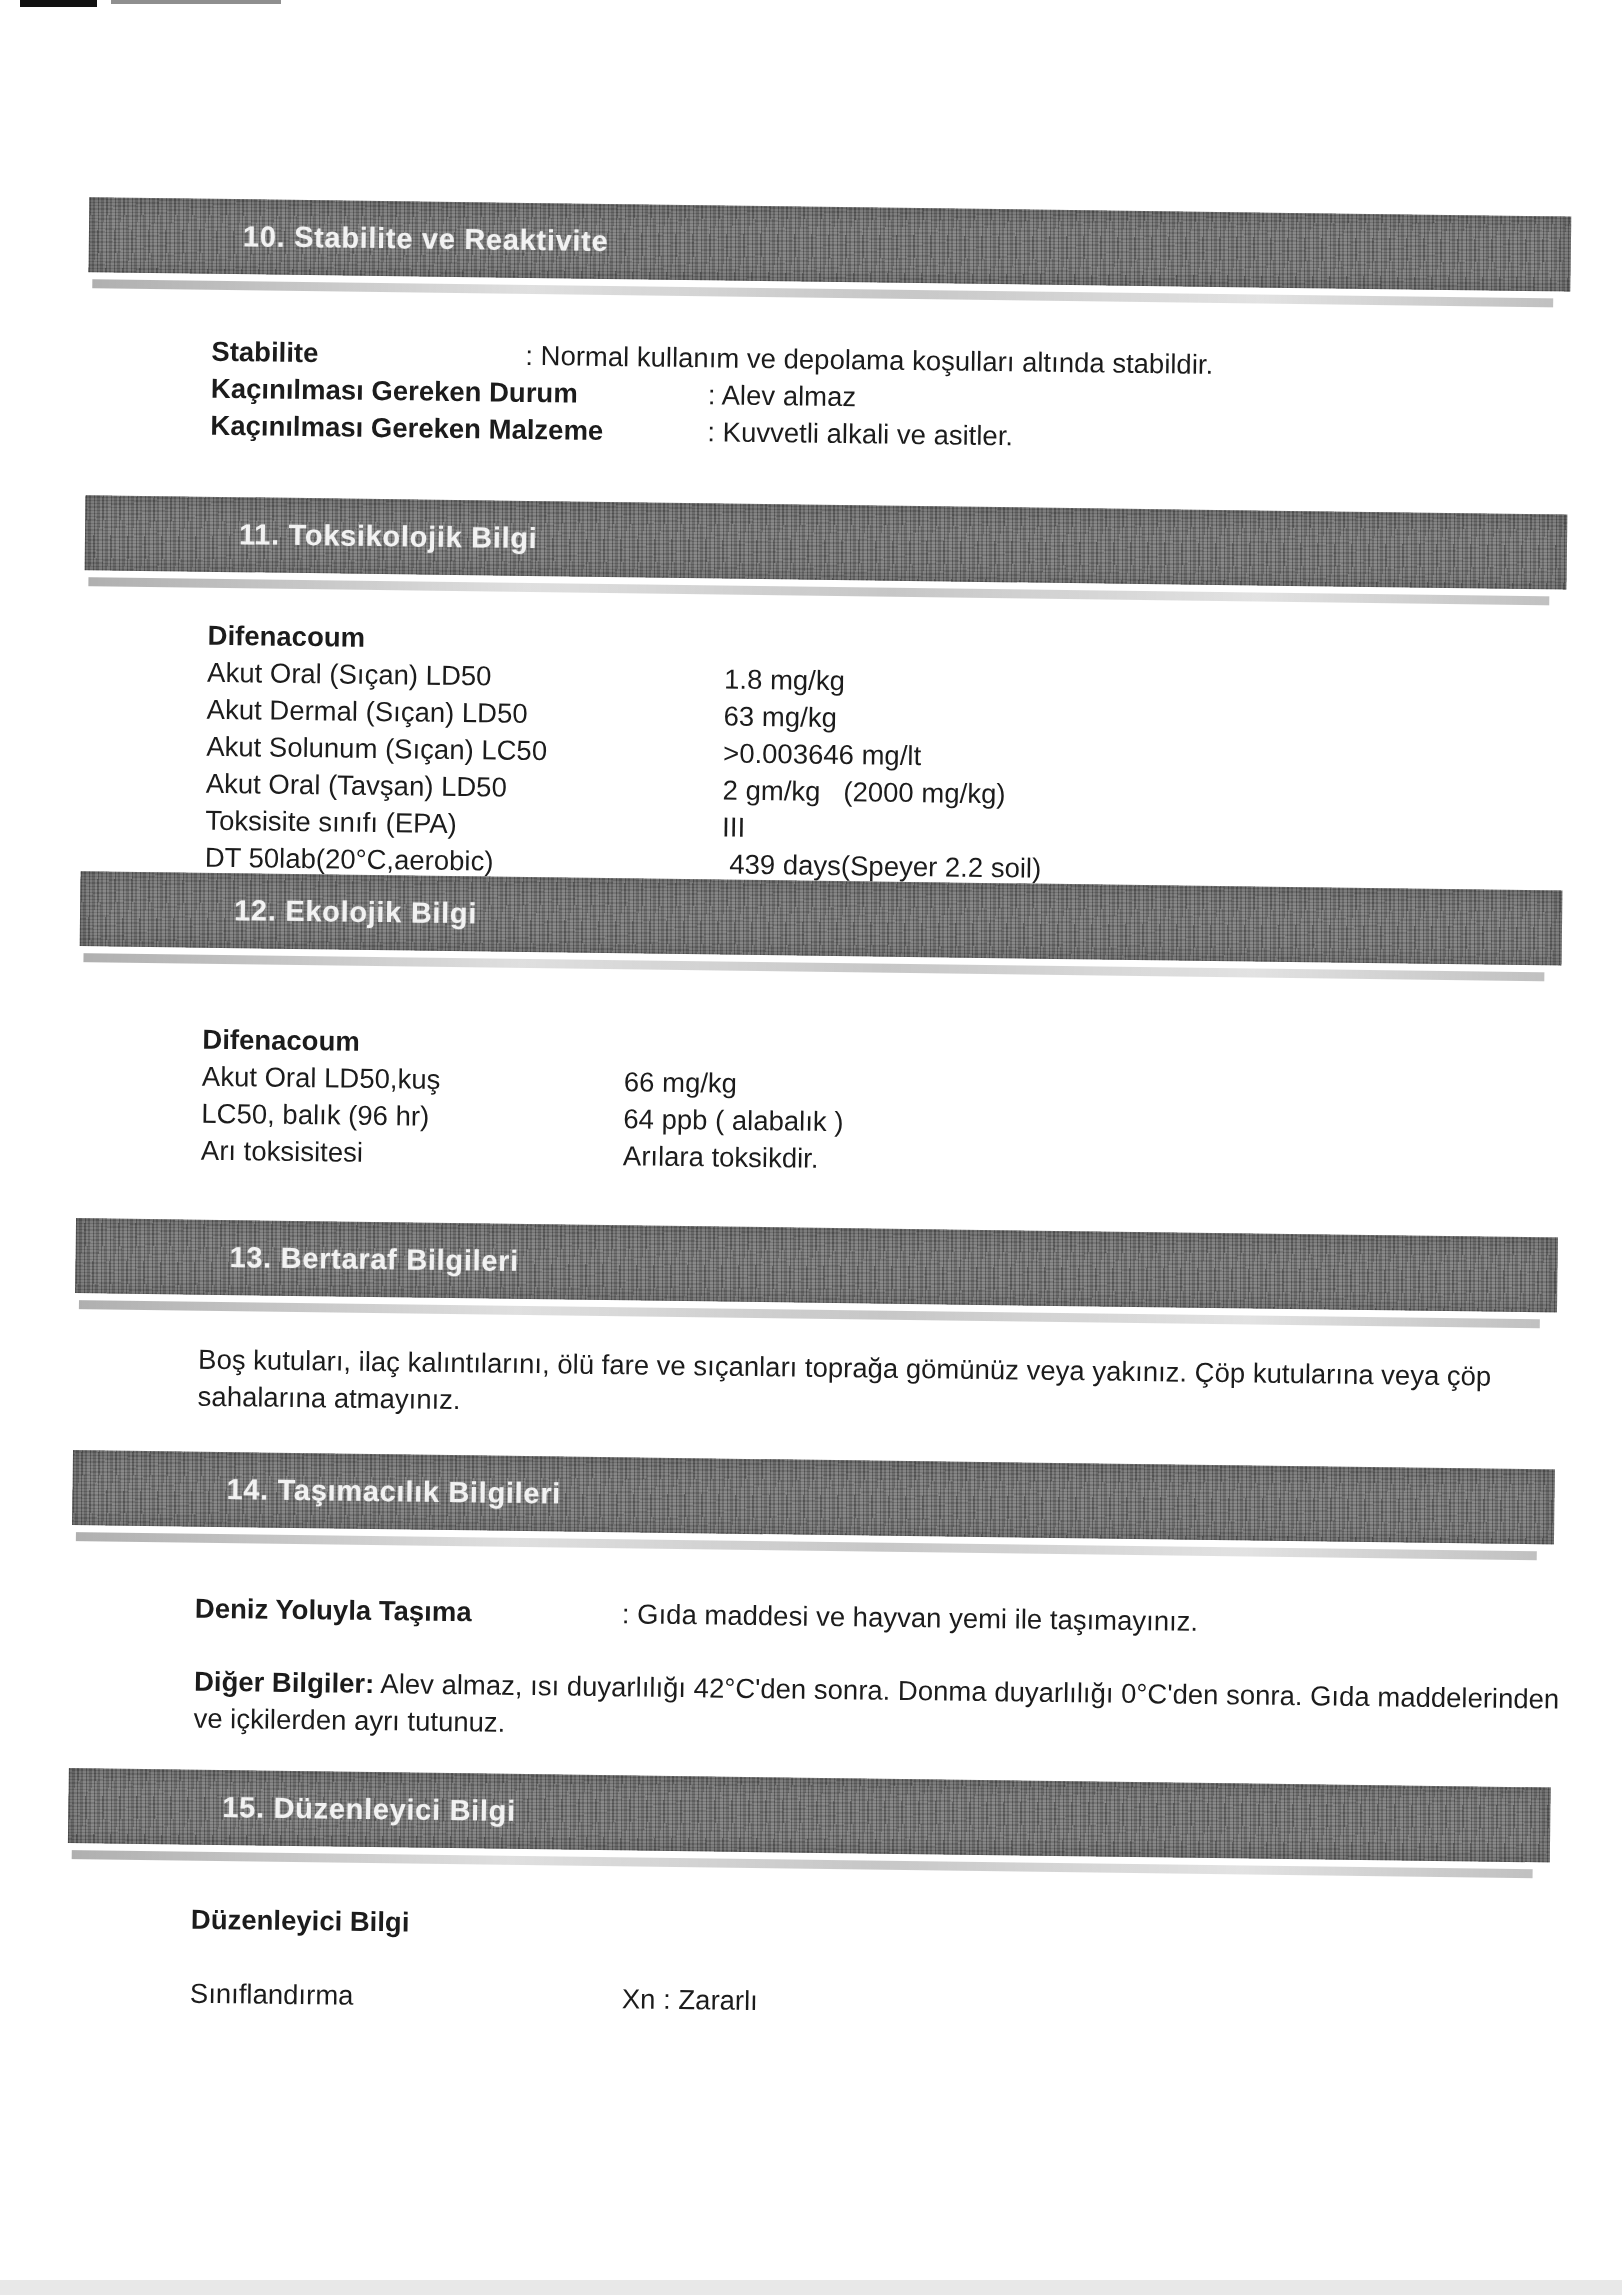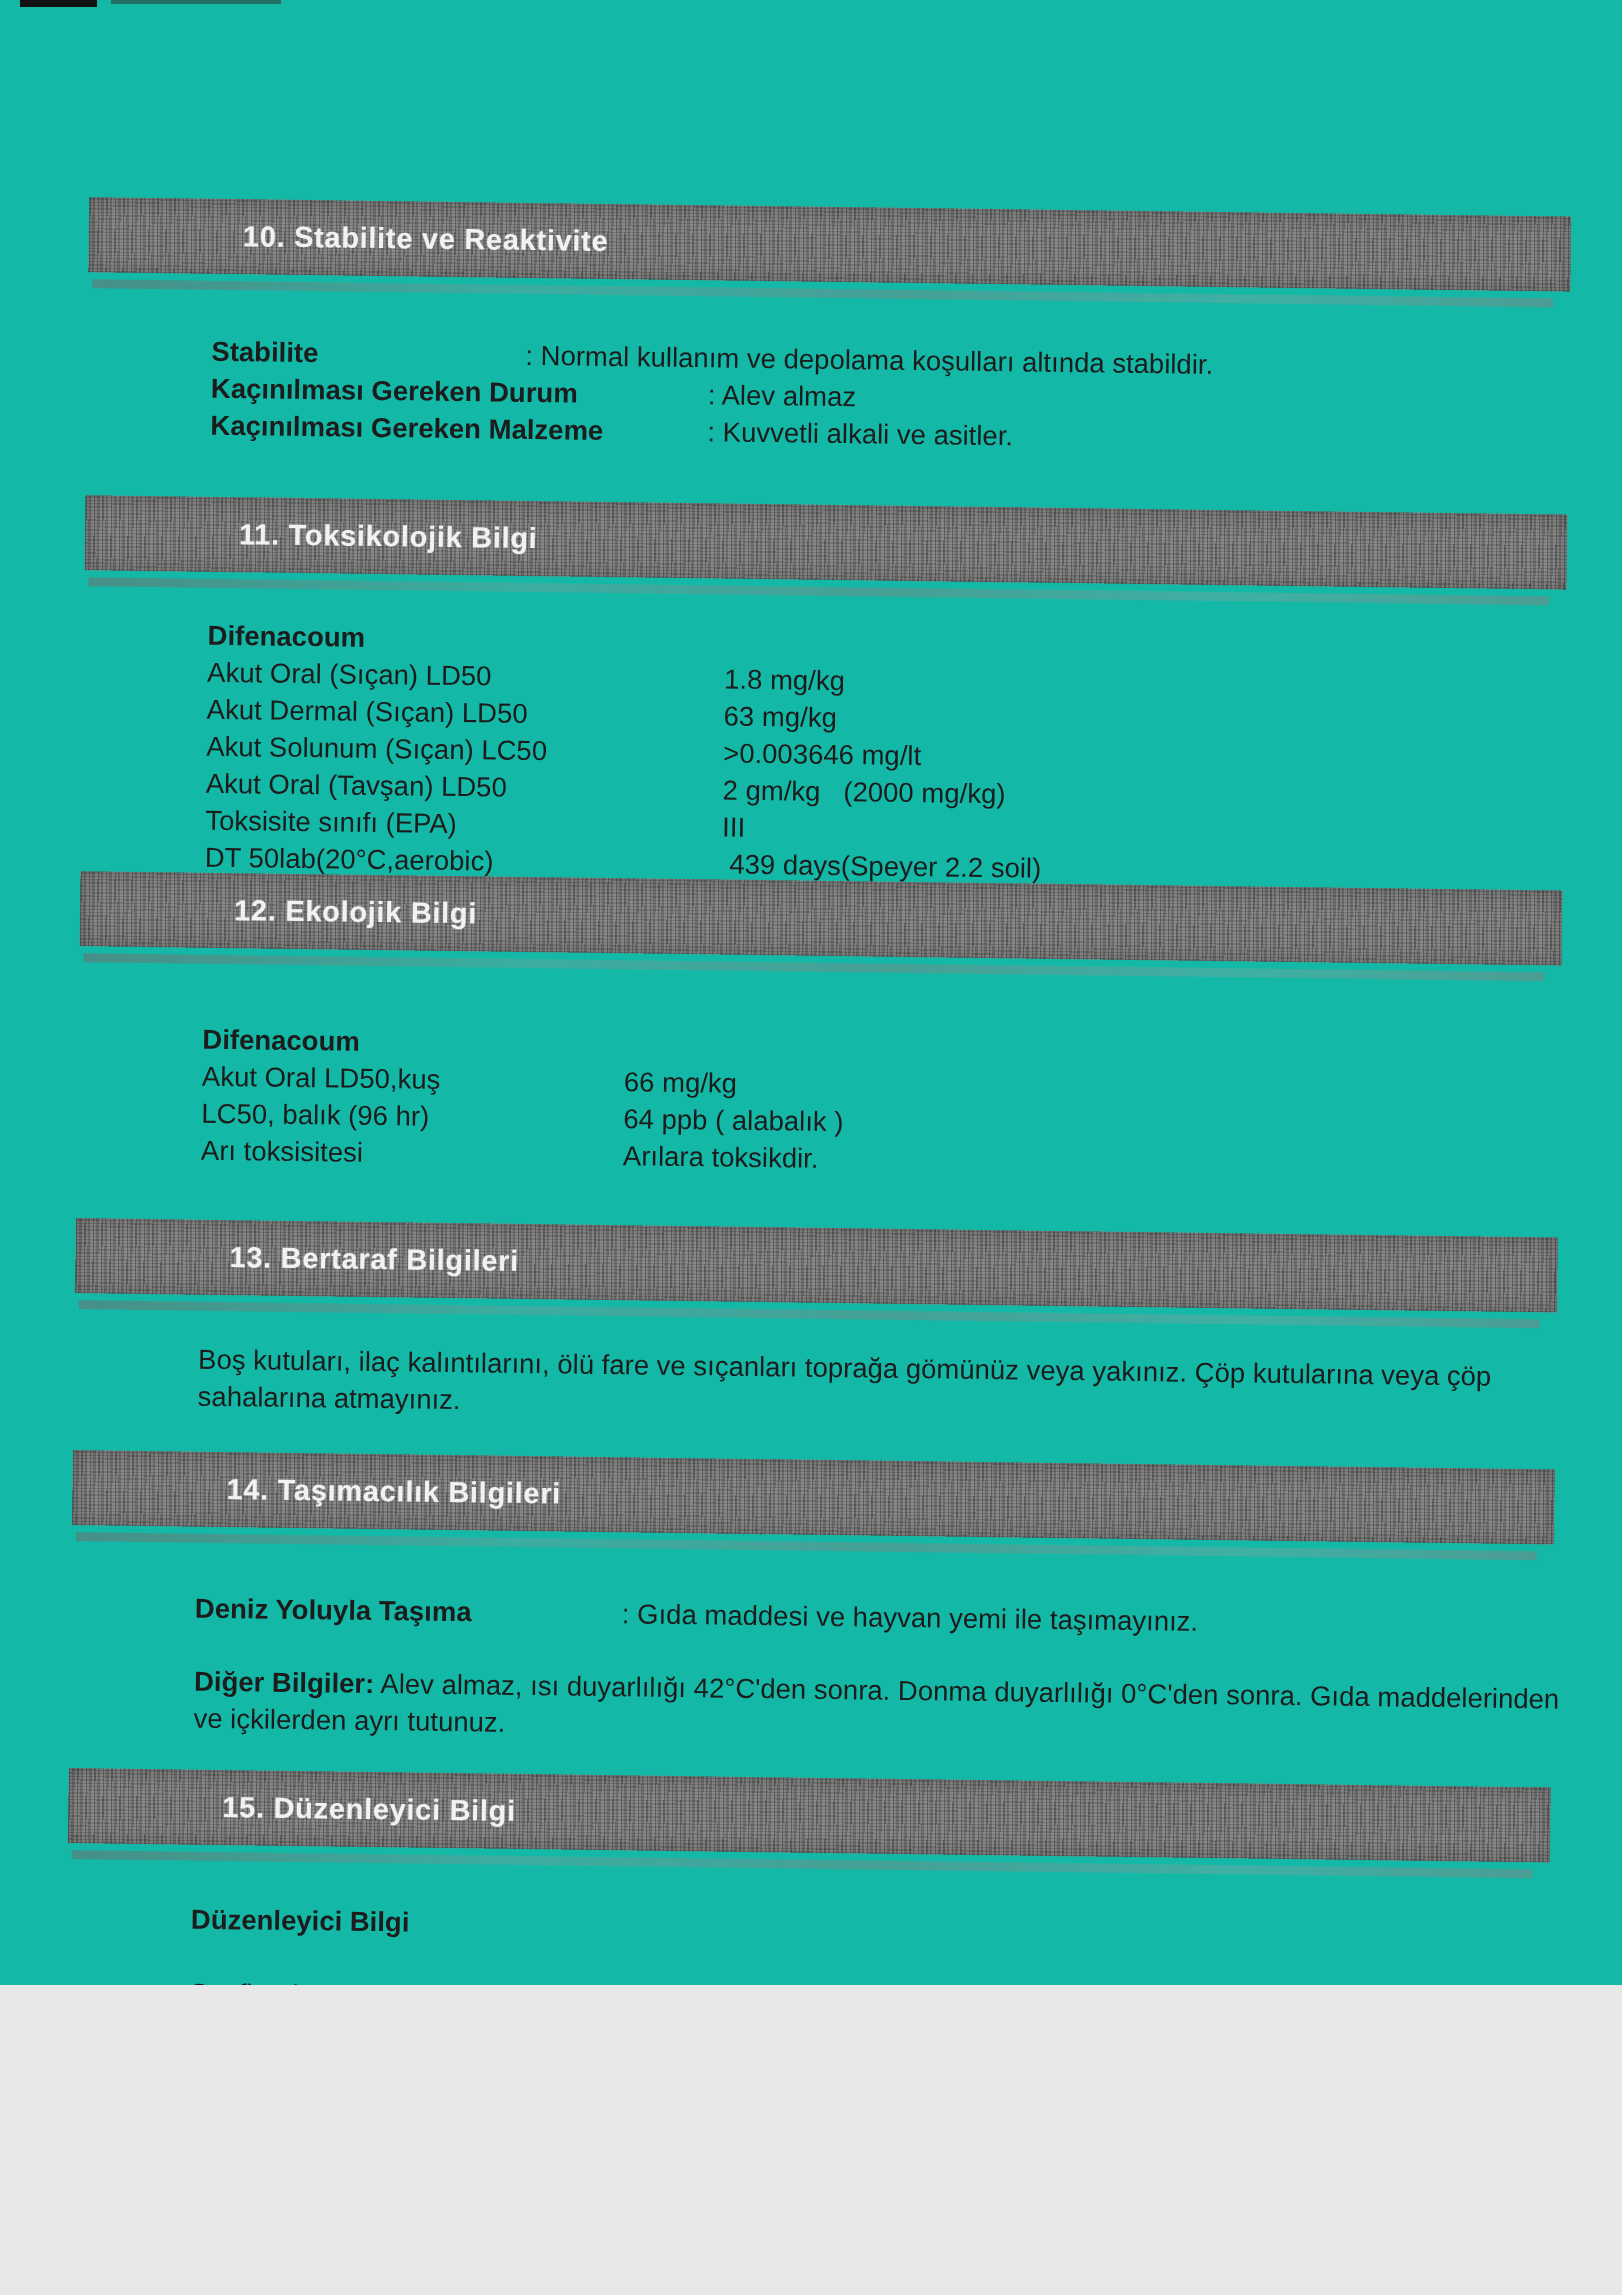--- a/index.html
+++ b/index.html
@@ -1,19 +1,19 @@
 <!DOCTYPE html>
 <html style="font-size:10.5px"><head>
 <meta charset="utf-8">
 <style>
   html,body{margin:0;padding:0;background:#e8e8e8;}
   .page{
     position:relative;
-    width:1623px;height:1985px;
-    background:#14b8a6;
+    width:1623px;height:2280px;
+    background:#ffffff;
     overflow:hidden;
     font-family:"Liberation Sans","DejaVu Sans",sans-serif;
     color:#1c1c1c;
   }
   
   .sheet{
     position:absolute;top:0;left:0;width:1623px;height:2295px;
     transform:rotate(0.75deg);
     transform-origin:0 0;
   }

